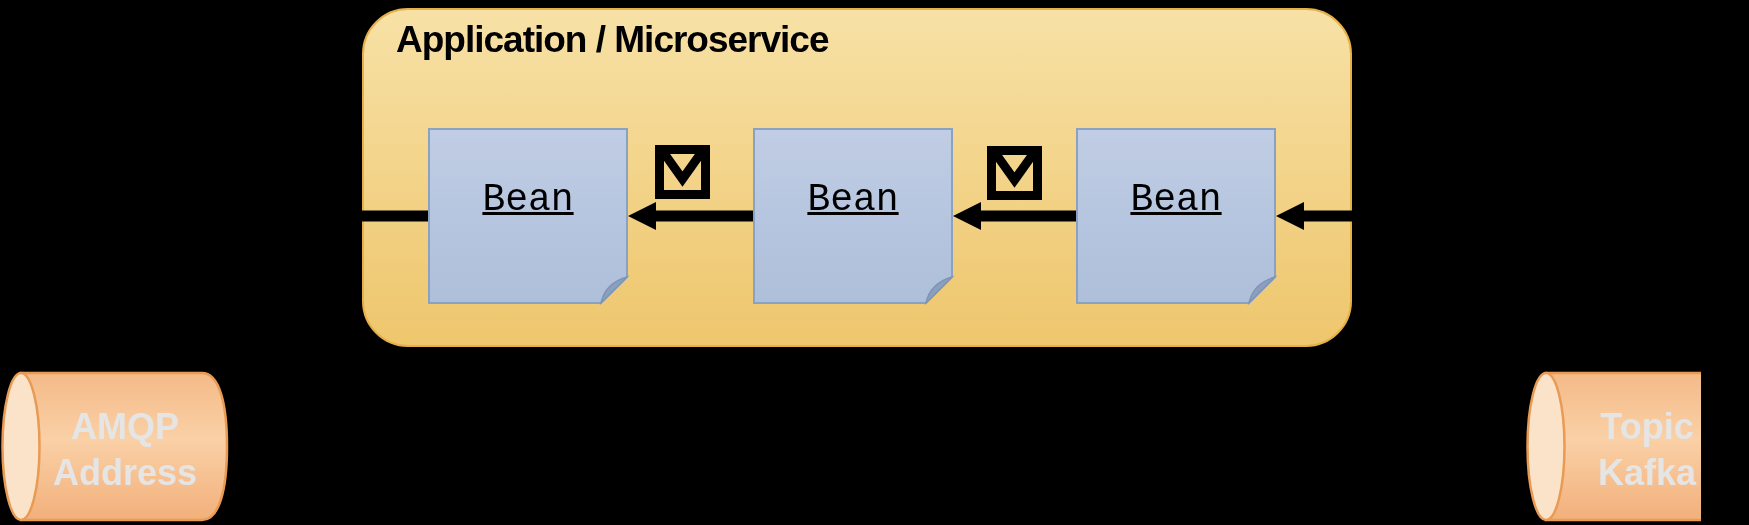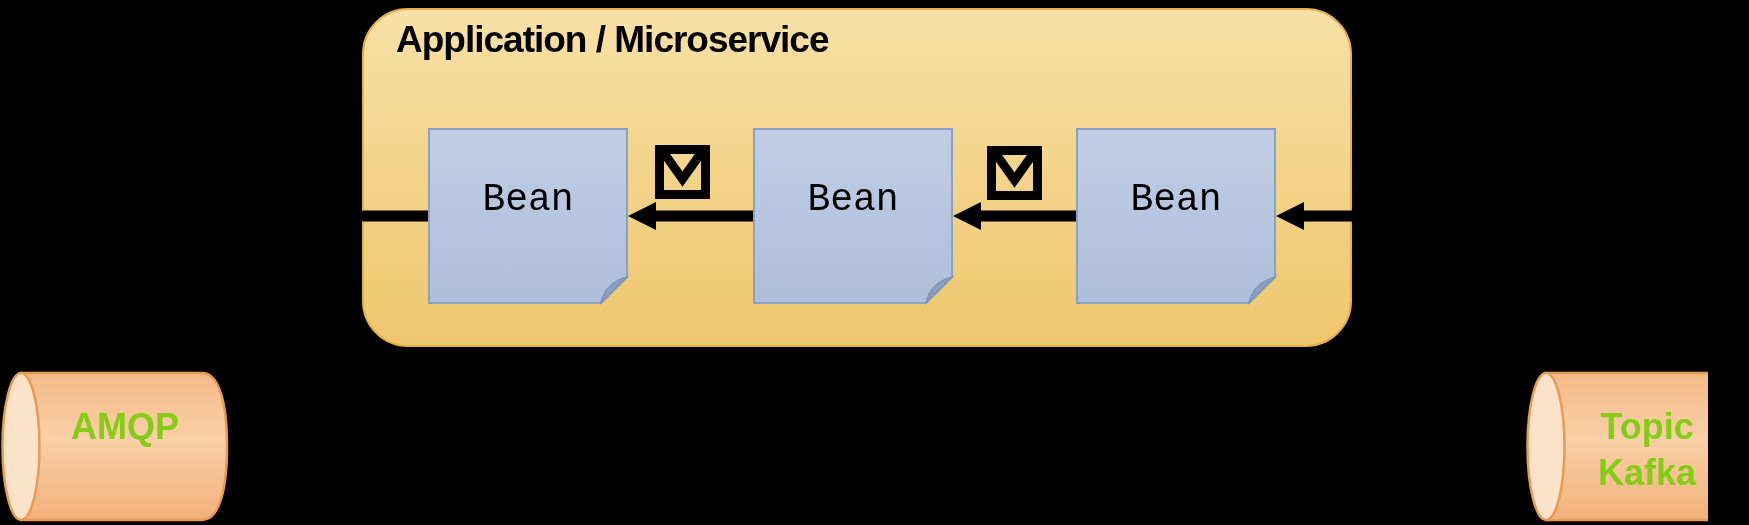--- a/index.html
+++ b/index.html
@@ -2,21 +2,20 @@
 <html><head>
 <meta charset="utf-8">
 <style>
   html,body{margin:0;padding:0;background:#000;}
   .stage{
     position:relative;
     width:1701px;height:525px;
     background:#000;
     overflow:hidden;
     font-family:"Liberation Sans","DejaVu Sans",sans-serif;
-    padding-left:7px;
   }
   .app-box{
     position:absolute;
     left:362px;top:8px;
     width:990px;height:339px;
     box-sizing:border-box;
     border:2px solid #E7B149;
     border-radius:46px;
     background:linear-gradient(180deg,#F7E1A6 0%,#F2D286 55%,#EEC66D 100%);
   }
@@ -32,29 +31,30 @@
     position:absolute;left:0;top:0;
     width:1749px;height:525px;
   }
   .bean-label{
     position:absolute;top:176px;
     width:200px;height:48px;line-height:48px;
     text-align:center;
     font-family:"Liberation Mono","DejaVu Sans Mono",monospace;
     font-size:38px;color:#000;
     white-space:nowrap;
+    text-decoration:underline;
   }
   .bean-label.b1{left:428px;}
   .bean-label.b2{left:753px;}
   .bean-label.b3{left:1076px;}
   .store-label{
     position:absolute;top:404px;
     text-align:center;
     font-size:36px;line-height:46px;
-    font-weight:700;color:#84cc16;
+    font-weight:700;color:#e5e5e5;
   }
   .store-label.left{left:30px;width:190px;}
   .store-label.right{left:1551px;width:192px;}
 </style>
 </head>
 <body>
 
 <div class="stage">
 
   <div class="app-box"></div>
@@ -120,20 +120,21 @@
   </svg>
 
   <div class="app-title">Application / Microservice</div>
 
   <div class="bean-label b1">Bean</div>
   <div class="bean-label b2">Bean</div>
   <div class="bean-label b3">Bean</div>
 
   <div class="store-label left">
     <div>AMQP</div>
+    <div>Address</div>
   </div>
 
   <div class="store-label right">
     <div>Topic</div>
     <div>Kafka</div>
   </div>
 
 </div>
 
 </body></html>

